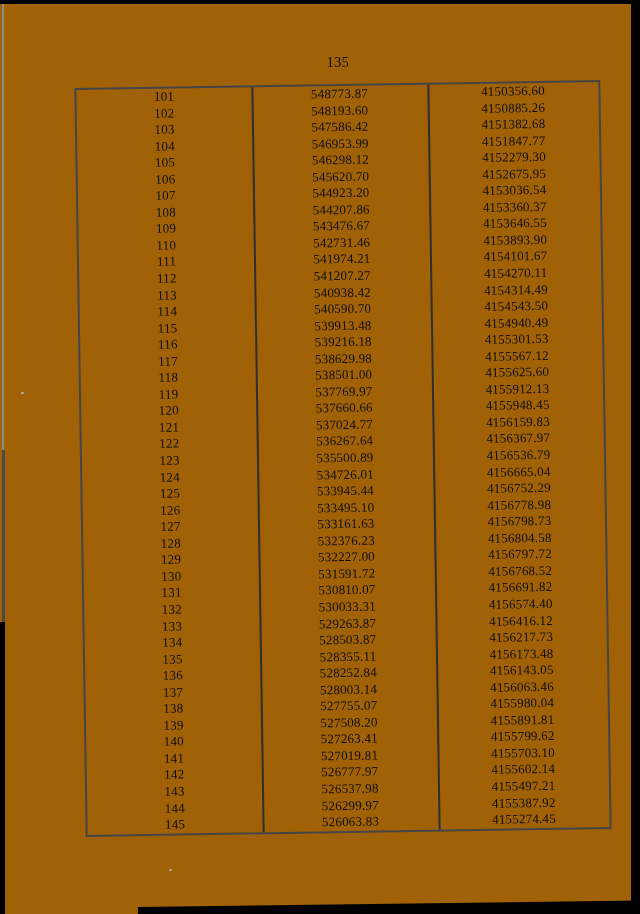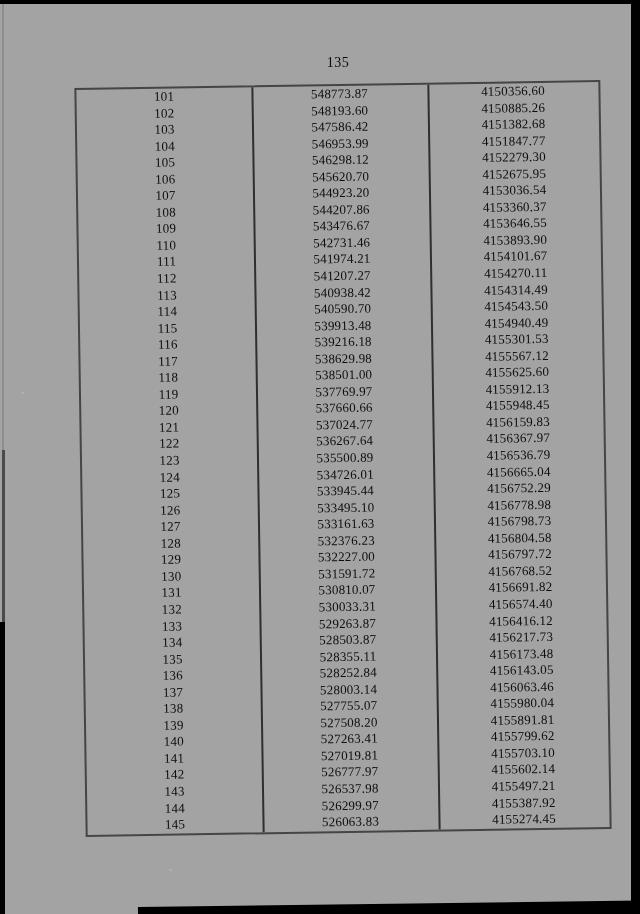--- a/index.html
+++ b/index.html
@@ -11,21 +11,21 @@
     height: 914px;
     background: #ffffff;
     position: relative;
     overflow: hidden;
     font-family: "Liberation Serif", "DejaVu Serif", serif;
     color: #101010;
   }
   .scan-page {
     position: absolute;
     inset: 0;
-    background: #a3a3a3;
+    background: #a16207;
   }
   
   .band-top {
     position: absolute; left: 0; top: 0;
     width: 640px; height: 4px;
     background: #000;
   }
   .band-right {
     position: absolute; right: 0; top: 2px;
     width: 9px; height: 912px;

